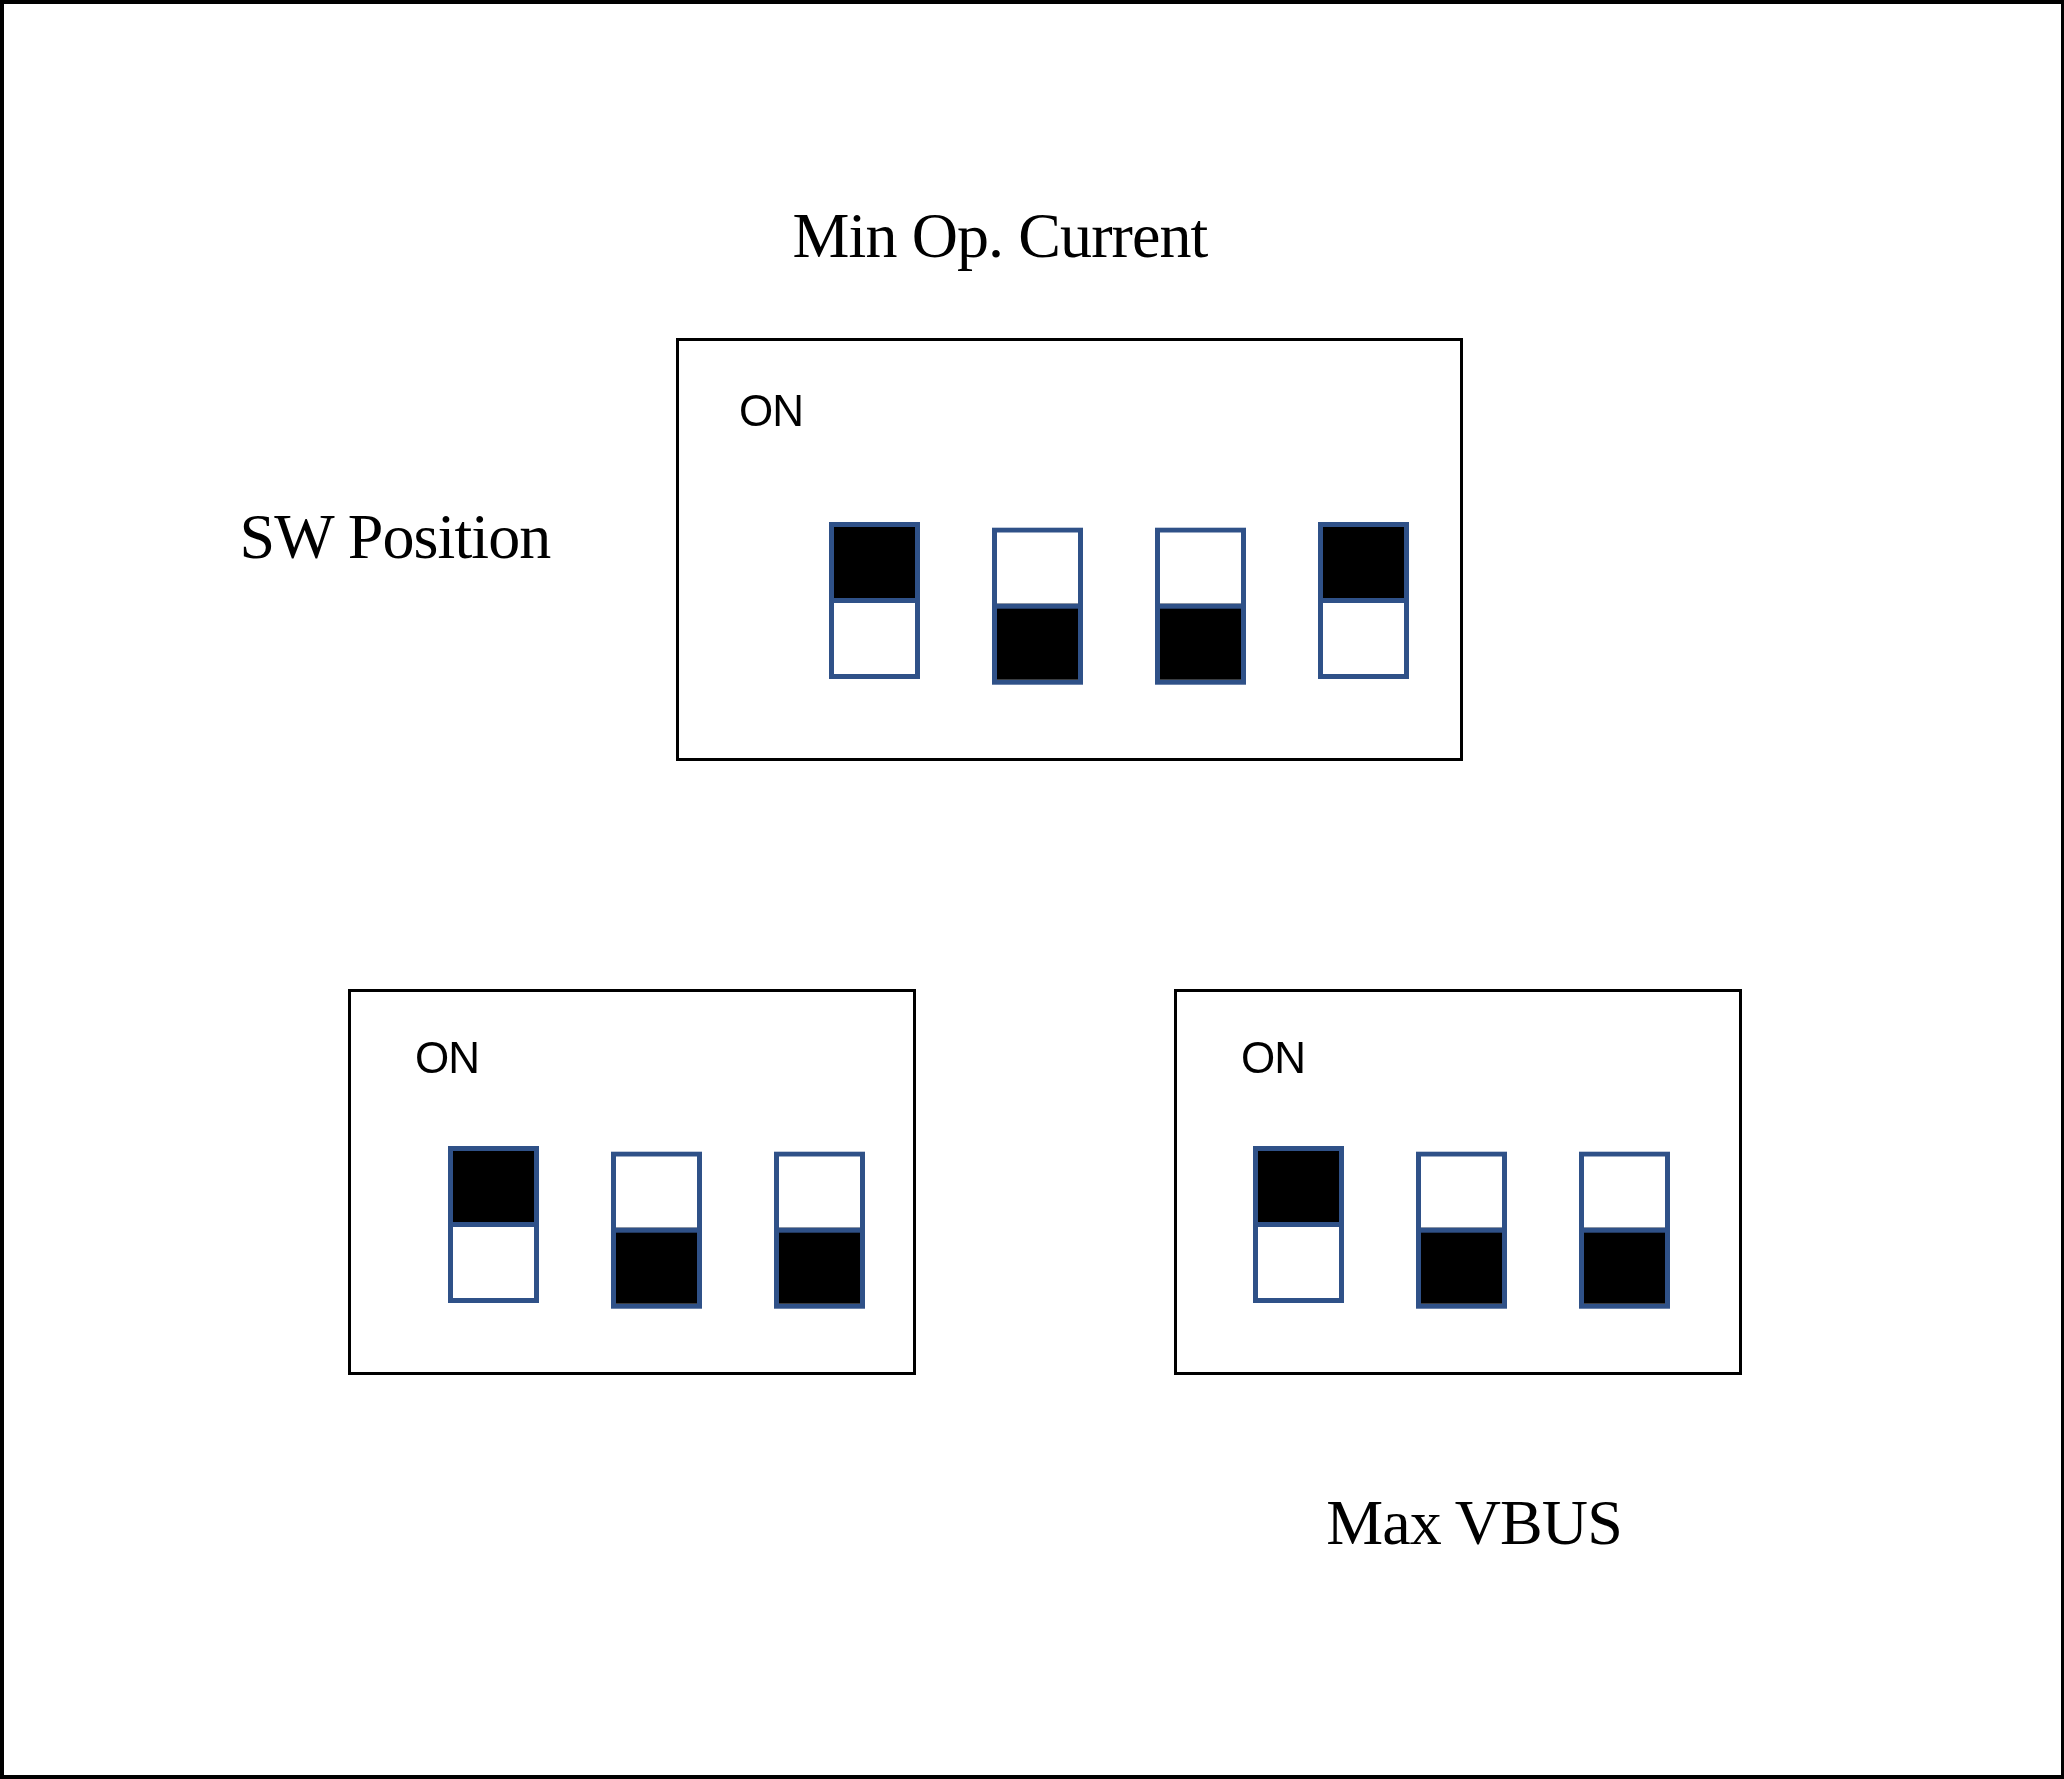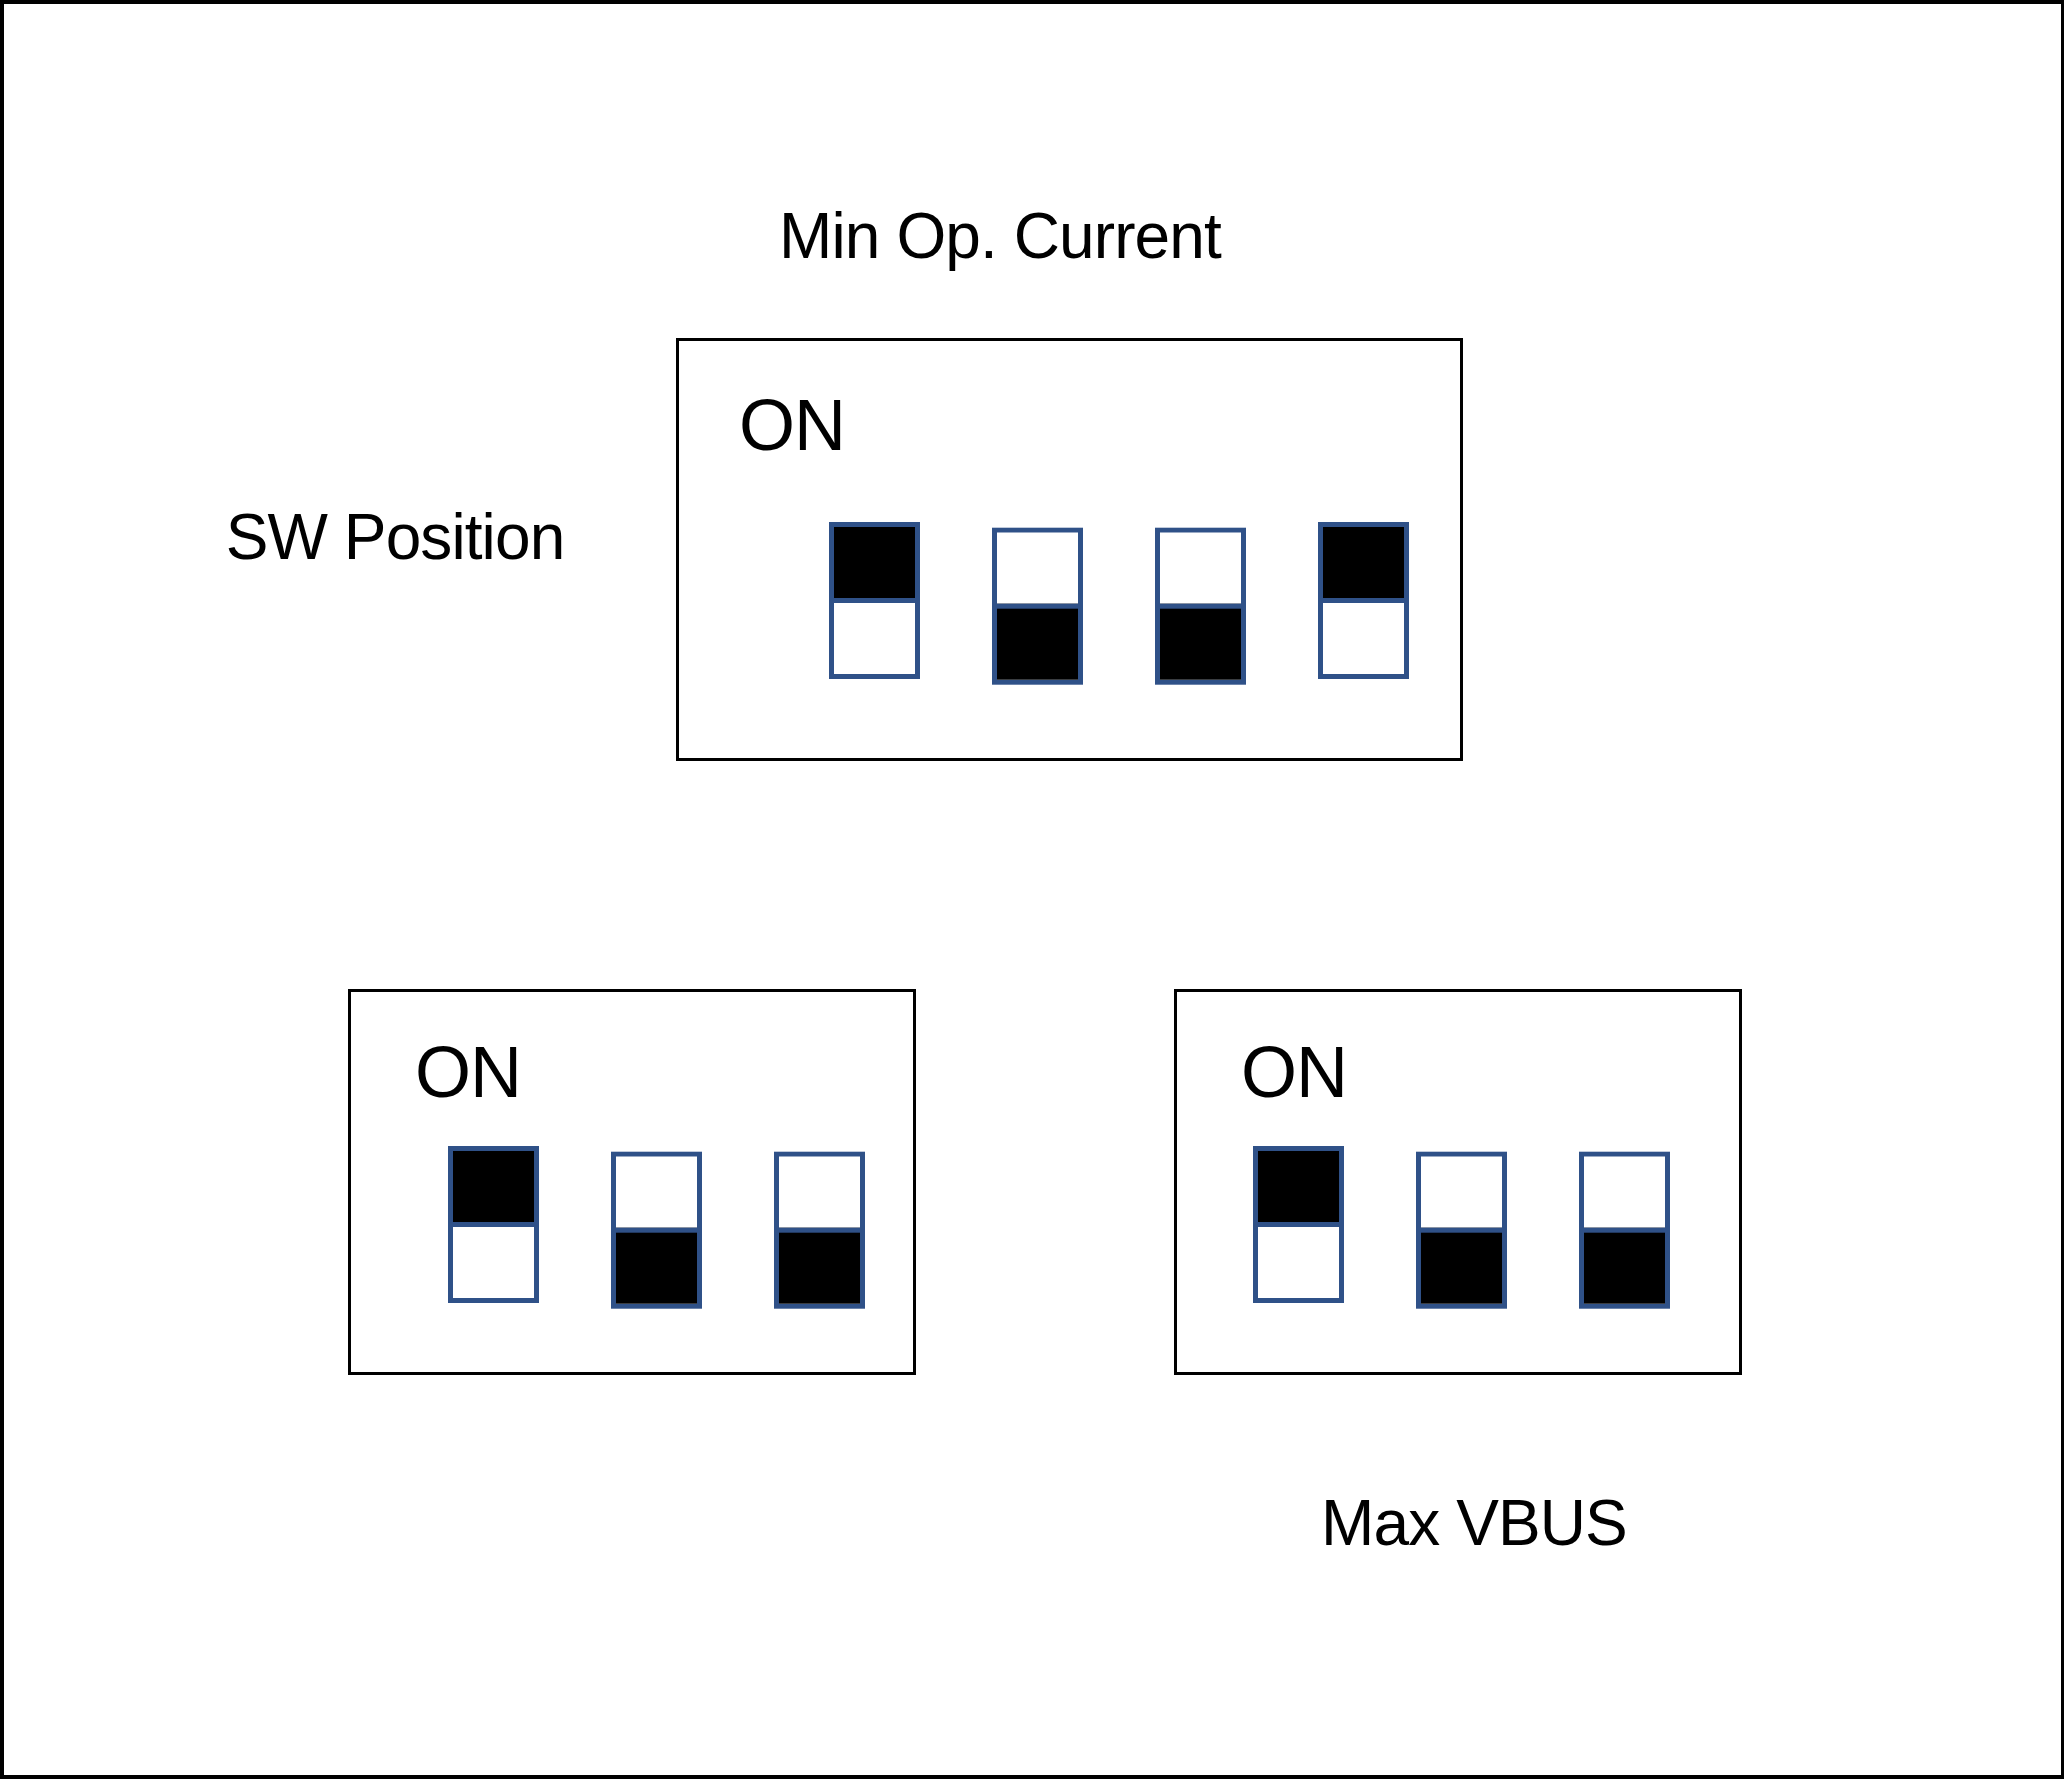--- a/index.html
+++ b/index.html
@@ -18,39 +18,40 @@
     color: var(--text, #000000);
     overflow: hidden;
   }
   .label {
     position: absolute;
     font-size: 64px;
     line-height: 1;
     letter-spacing: -0.9px;
     white-space: nowrap;
     color: var(--text, #000000);
+    font-family: Liberation Serif, serif;
   }
   .title       { left: 996px; top: 200px; transform: translateX(-50%); }
   .row-label   { left: 391px;  top: 501px; transform: translateX(-50%); }
   .caption-left  { left: 684px;  top: 1487px; transform: translateX(-50%); }
   .caption-right { left: 1470px; top: 1487px; transform: translateX(-50%); }
 
   .panel {
     position: absolute;
     box-sizing: border-box;
     background: var(--bg, #ffffff);
     border: 3.8px solid var(--panel-border, #000000);
   }
   .panel-top   { left: 672px;  top: 334px;  width: 787px; height: 423px; }
   .panel-left  { left: 344px;  top: 985px; width: 568px; height: 386px; }
   .panel-right { left: 1170px; top: 985px; width: 568px; height: 386px; }
 
   .on-label {
     position: absolute;
-    font-size: 72px;
+    font-size: 44px;
     line-height: 1;
     letter-spacing: -0.9px;
     white-space: nowrap;
   }
   .panel-top   .on-label { left: 60px; top: 48px; }
   .panel-left  .on-label { left: 64px; top: 44px; }
   .panel-right .on-label { left: 64px; top: 44px; }
 
   .switch-row {
     position: absolute;

